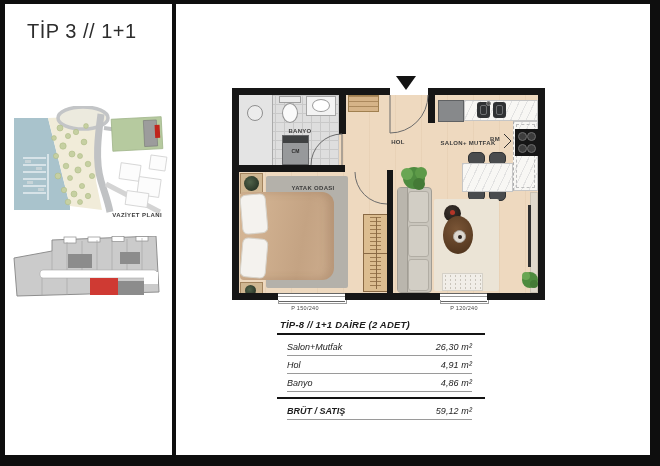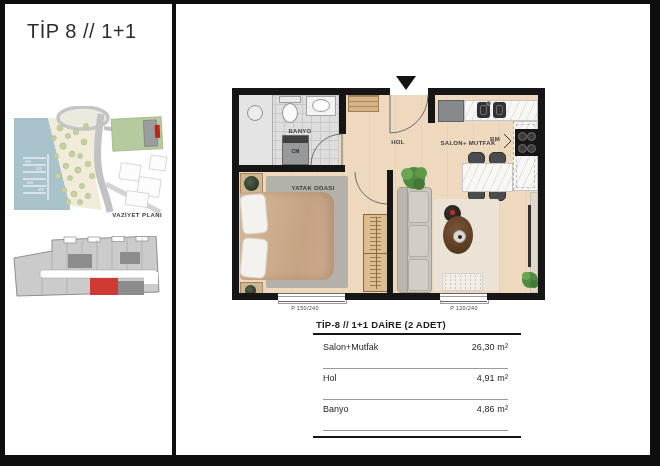--- a/index.html
+++ b/index.html
@@ -77,35 +77,35 @@
   .reddot{border-radius:50%;background:#b43527;}
   .ctable{border-radius:50%/50%;background:radial-gradient(circle at 45% 35%,#7a5536,#53371f 80%);}
   .ctray{border-radius:50%;background:#ddd8d0;border:1px solid #a9a49c;}
   .ctray::after{content:'';position:absolute;left:4px;top:4px;width:4px;height:4px;border-radius:50%;background:#2b2420;}
   .ottoman{background:#f1eee8;border:1px solid #d5d1c8;
        background-image:radial-gradient(#c9c4ba .7px,transparent .9px);background-size:5px 4px;}
   .tvshelf{background:#e0d9cc;border:1px solid #cbc3b4;}
   .tv{background:#2e2e2e;}
   .arcs{position:absolute;left:0;top:0;z-index:20;pointer-events:none;}
   
-  .atable{position:absolute;left:313px;top:319px;width:208px;font-size:9px;color:#1d1d1d;}
+  .atable{position:absolute;left:277px;top:319px;width:208px;font-size:9px;color:#1d1d1d;font-style:italic;}
   .at-header{font-size:9.5px;font-weight:700;letter-spacing:.2px;padding:0 0 3px 3px;
        border-bottom:2px solid #141414;}
   .at-rows{margin:3px 13px 0 10px;}
-  .at-row{height:14px;border-bottom:1px solid #9a9a9a;display:flex;justify-content:space-between;align-items:flex-end;padding-bottom:16px;}
+  .at-row{height:14px;border-bottom:1px solid #9a9a9a;display:flex;justify-content:space-between;align-items:flex-end;padding-bottom:3px;}
   .at-row .v{letter-spacing:.1px;}
   .at-thick{border-bottom:2px solid #141414;margin-top:5px;}
   .bold{font-weight:700;}
 </style>
 </head>
 <body>
 
 <div class="page">
 
-  <div class="title">TİP 8 // 1+1</div>
+  <div class="title">TİP 3 // 1+1</div>
 
   <svg class="abs" style="left:8px;top:106px" width="160" height="110" viewBox="0 0 160 110">
     <g>
       <polygon points="6,12 40,12 62,100 62,104 6,104" fill="#a9c3cc"></polygon>
       <g stroke="#e3ecef" stroke-width="1.6">
         <line x1="40" y1="48" x2="40" y2="94"></line>
         <line x1="15" y1="52" x2="38" y2="52"></line>
           <line x1="15" y1="59" x2="38" y2="59"></line>
         <line x1="15" y1="66" x2="38" y2="66"></line>
           <line x1="15" y1="73" x2="38" y2="73"></line>
@@ -317,20 +317,24 @@
         <span>Hol</span>
         <span class="v">4,91 m²</span>
       </div>
       <div class="at-row">
         <span>Banyo</span>
         <span class="v">4,86 m²</span>
       </div>
     </div>
     <div class="at-thick"></div>
     <div class="at-rows">
+      <div class="at-row">
+        <span class="bold">BRÜT / SATIŞ</span>
+        <span class="v">59,12 m²</span>
+      </div>
     </div>
   </div>
 
   <div class="frame" style="left:0;top:0;width:660px;height:4px"></div>
   <div class="frame" style="left:0;top:0;width:5px;height:466px"></div>
   <div class="frame" style="left:650px;top:0;width:10px;height:466px"></div>
   <div class="frame" style="left:0;top:455px;width:660px;height:11px"></div>
   <div class="frame" style="left:172px;top:0;width:4px;height:466px"></div>
 
 </div>

